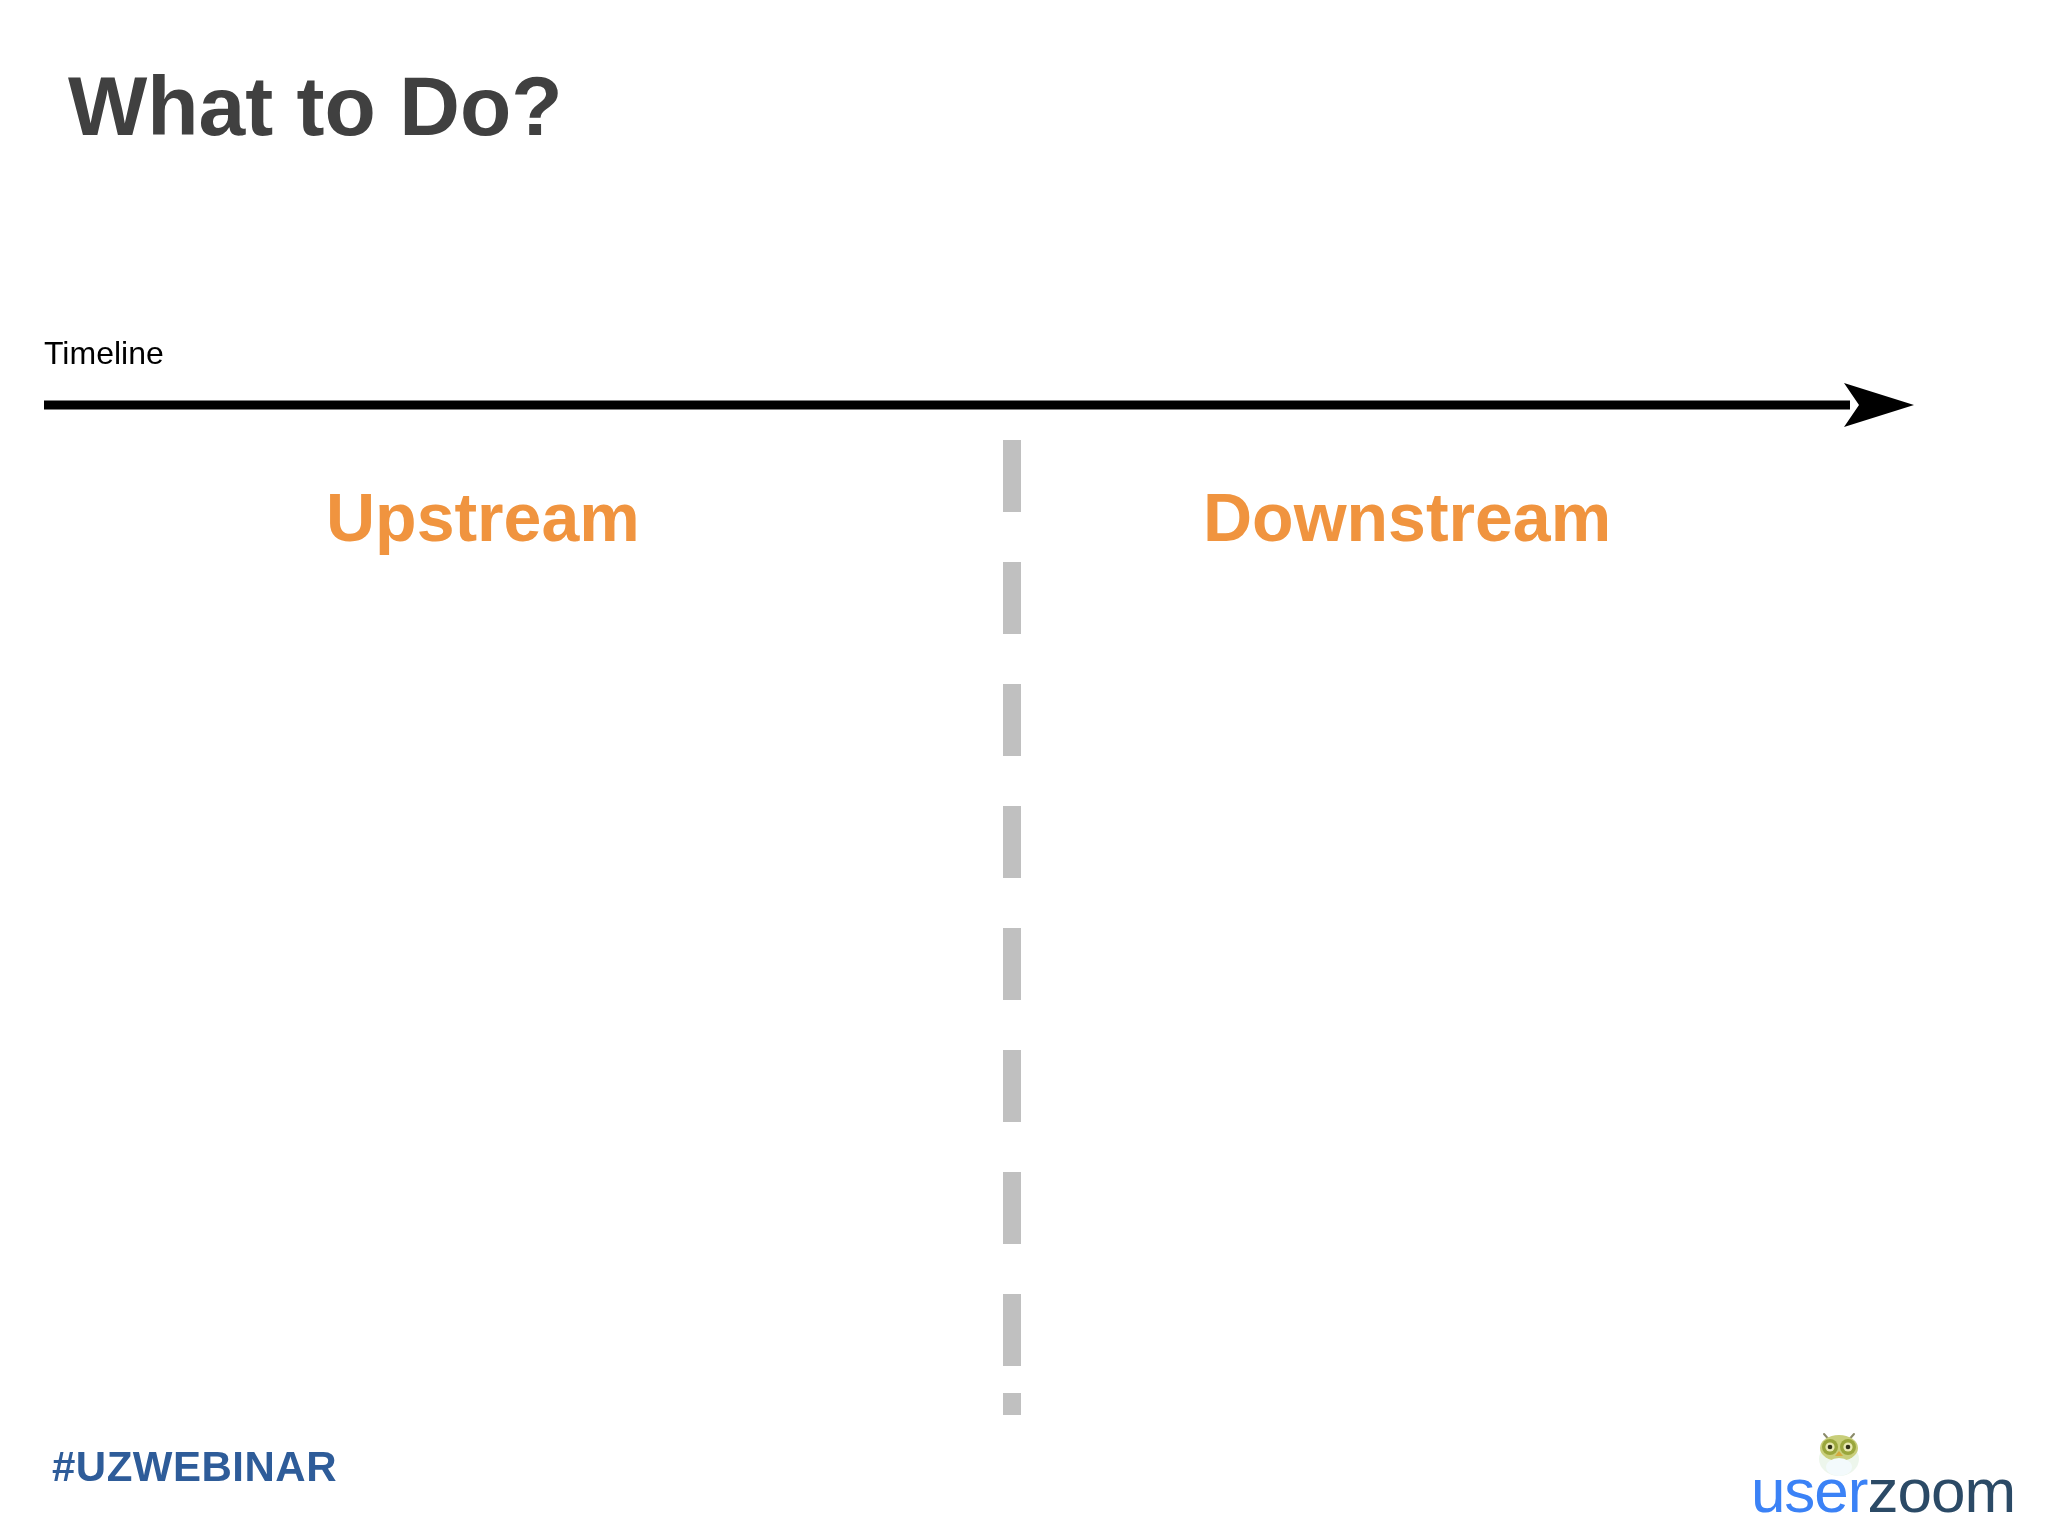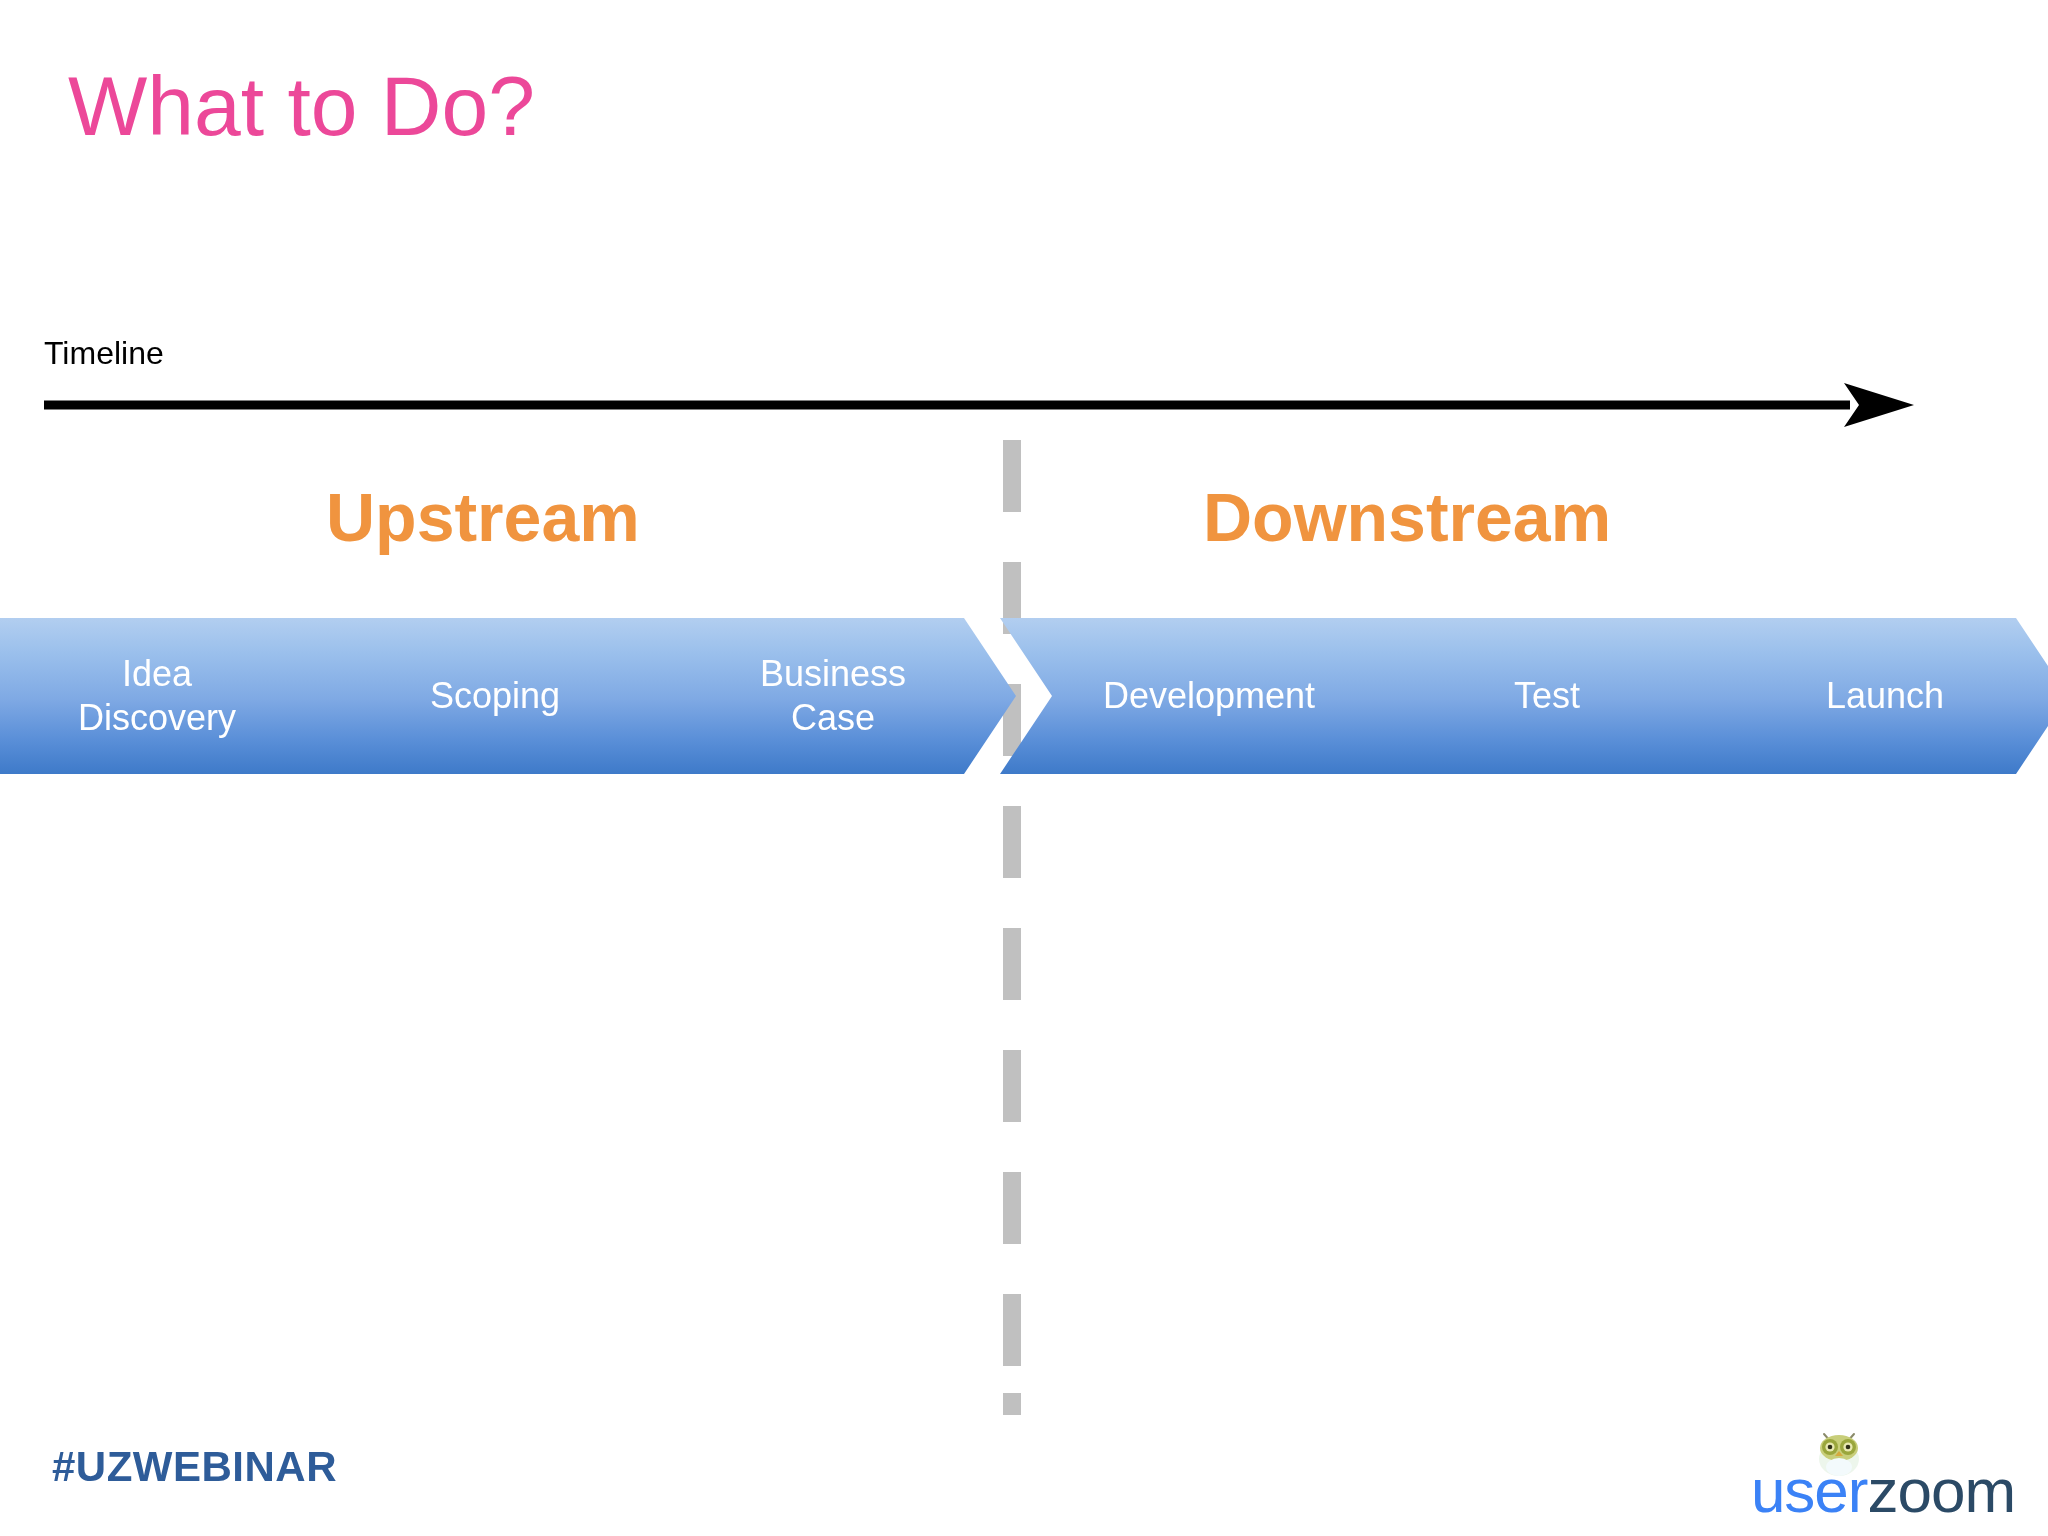--- a/index.html
+++ b/index.html
@@ -19,22 +19,22 @@
     overflow: hidden;
   }
 
   
   #slide-title {
     position: absolute;
     left: 68px;
     top: 62px;
     font-size: 84px;
     line-height: 1.05;
-    font-weight: 400;
-    color: #ec4899;
+    font-weight: 700;
+    color: #404040;
     letter-spacing: 0px;
     white-space: nowrap;
   }
 
   
   #timeline-label {
     position: absolute;
     left: 44px;
     top: 335px;
     font-size: 32px;
@@ -174,42 +174,20 @@
     <div class="dash" style="top:122px; height:72px;"></div>
     <div class="dash" style="top:244px; height:72px;"></div>
     <div class="dash" style="top:366px; height:72px;"></div>
     <div class="dash" style="top:488px; height:72px;"></div>
     <div class="dash" style="top:610px; height:72px;"></div>
     <div class="dash" style="top:732px; height:72px;"></div>
     <div class="dash" style="top:854px; height:72px;"></div>
     <div class="dash" style="top:953px; height:22px;"></div>
   </div>
 
-  <div id="chevron-band">
-    <div class="chevron" style="left:-52px; width:392px;">
-      <span class="chevron-label">Idea
-Discovery</span>
-    </div>
-    <div class="chevron" style="left:286px; width:392px;">
-      <span class="chevron-label">Scoping</span>
-    </div>
-    <div class="chevron" style="left:624px; width:392px;">
-      <span class="chevron-label">Business
-Case</span>
-    </div>
-    <div class="chevron" style="left:1000px; width:392px;">
-      <span class="chevron-label">Development</span>
-    </div>
-    <div class="chevron" style="left:1338px; width:392px;">
-      <span class="chevron-label">Test</span>
-    </div>
-    <div class="chevron" style="left:1676px; width:392px;">
-      <span class="chevron-label">Launch</span>
-    </div>
-  </div>
 
   <div id="hashtag">#UZWEBINAR</div>
 
   <div id="logo">
     <svg id="logo-mascot" viewBox="0 0 58 50">
       <path d="M14 6 L21 14 M44 6 L37 14" stroke="#8A8A6A" stroke-width="2" fill="none" stroke-linecap="round"></path>
       <ellipse cx="29" cy="31" rx="20" ry="17" fill="#EDF6EC"></ellipse>
       <ellipse cx="29" cy="20" rx="19" ry="13" fill="#C8CE7A"></ellipse>
       <circle cx="20" cy="19" r="8" fill="#9AA63C"></circle>
       <circle cx="38" cy="19" r="8" fill="#9AA63C"></circle>

